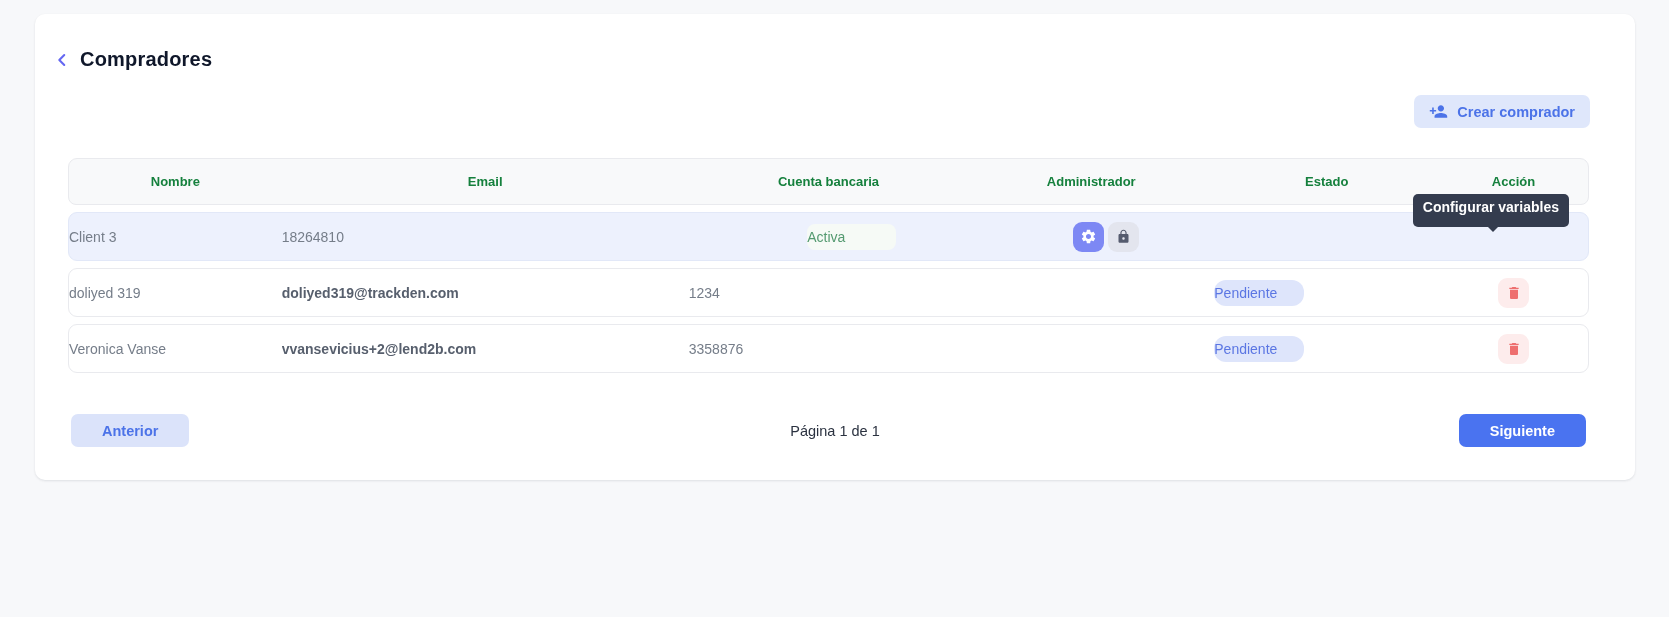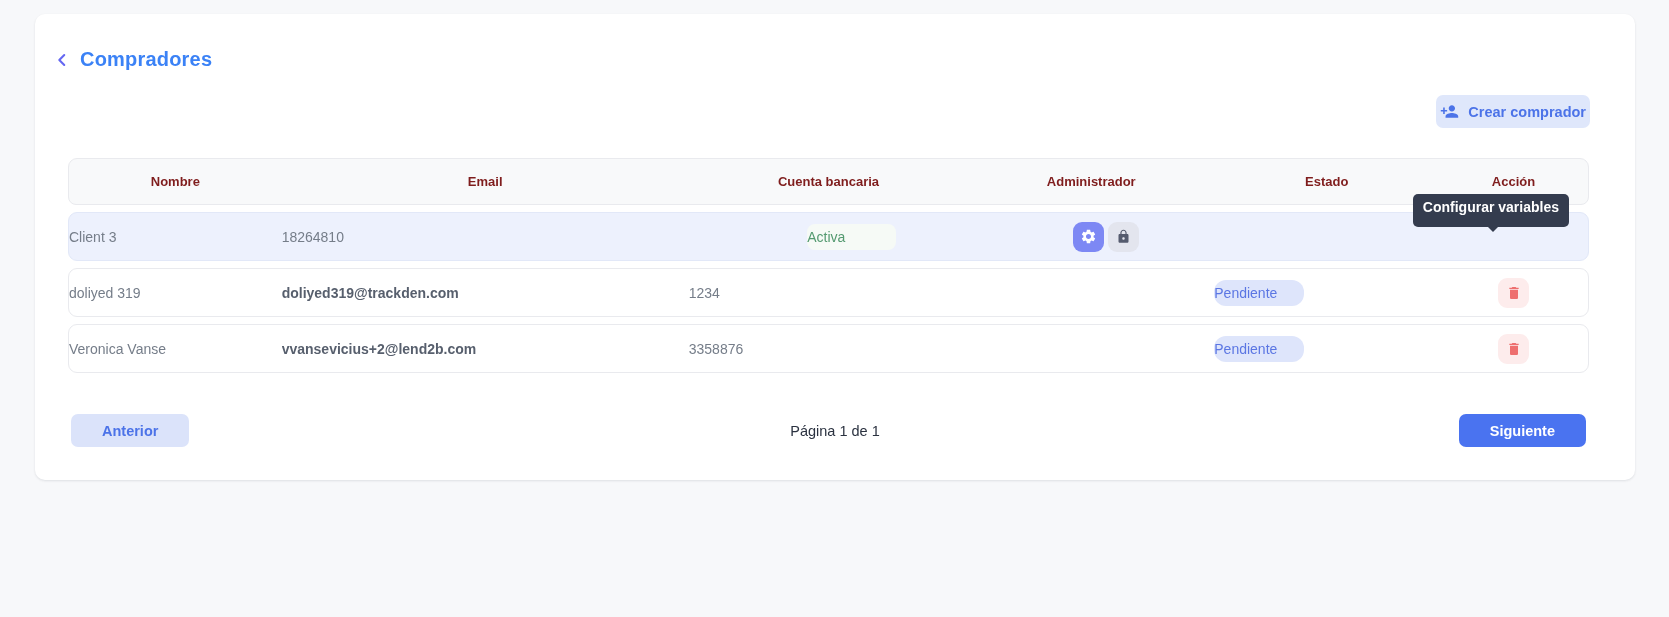--- a/index.html
+++ b/index.html
@@ -16,40 +16,40 @@
     background:#ffffff;
     border-radius:10px;
     box-shadow:0 1px 3px rgba(16,24,40,.07), 0 1px 2px rgba(16,24,40,.04);
   }
   
   .page-header {
     position:absolute; left:18px; top:34px;
     display:flex; align-items:center; gap:9px;
   }
   .back-btn { display:flex; align-items:center; cursor:pointer; }
-  .page-title { font-size:20px; font-weight:700; color:#3b82f6; letter-spacing:.2px; }
+  .page-title { font-size:20px; font-weight:700; color:#0f172a; letter-spacing:.2px; }
 
   
   .create-btn {
     position:absolute; right:45px; top:81px; height:33px;
     display:flex; align-items:center; gap:9px;
     background:#dfe7fb; color:#4c73e8;
     border:none; border-radius:7px;
-    padding:0 4px; font-size:14.5px; font-weight:600;
+    padding:0 15px; font-size:14.5px; font-weight:600;
     font-family:inherit; cursor:pointer;
   }
 
   
   .table { position:absolute; left:33px; top:144px; width:1521px; }
   .thead {
     display:flex; align-items:center; height:47px;
     background:#f8f9fa;
     border:1px solid #e9eaee; border-radius:9px 9px 8px 8px;
   }
-  .th { font-size:13px; font-weight:700; color:#7f1d1d; text-align:center; }
+  .th { font-size:13px; font-weight:700; color:#15803d; text-align:center; }
   .trow {
     display:flex; align-items:center; height:49px;
     background:#ffffff;
     border:1px solid #e9eaee; border-radius:9px;
     margin-top:7px;
     cursor:pointer;
   }
   .trow--highlight { background:#edf1fd; border-color:#e2e8f8; }
   .td { font-size:14px; color:#757d89; overflow:hidden; }
   .td--email { font-weight:600; color:#575f6d; }

